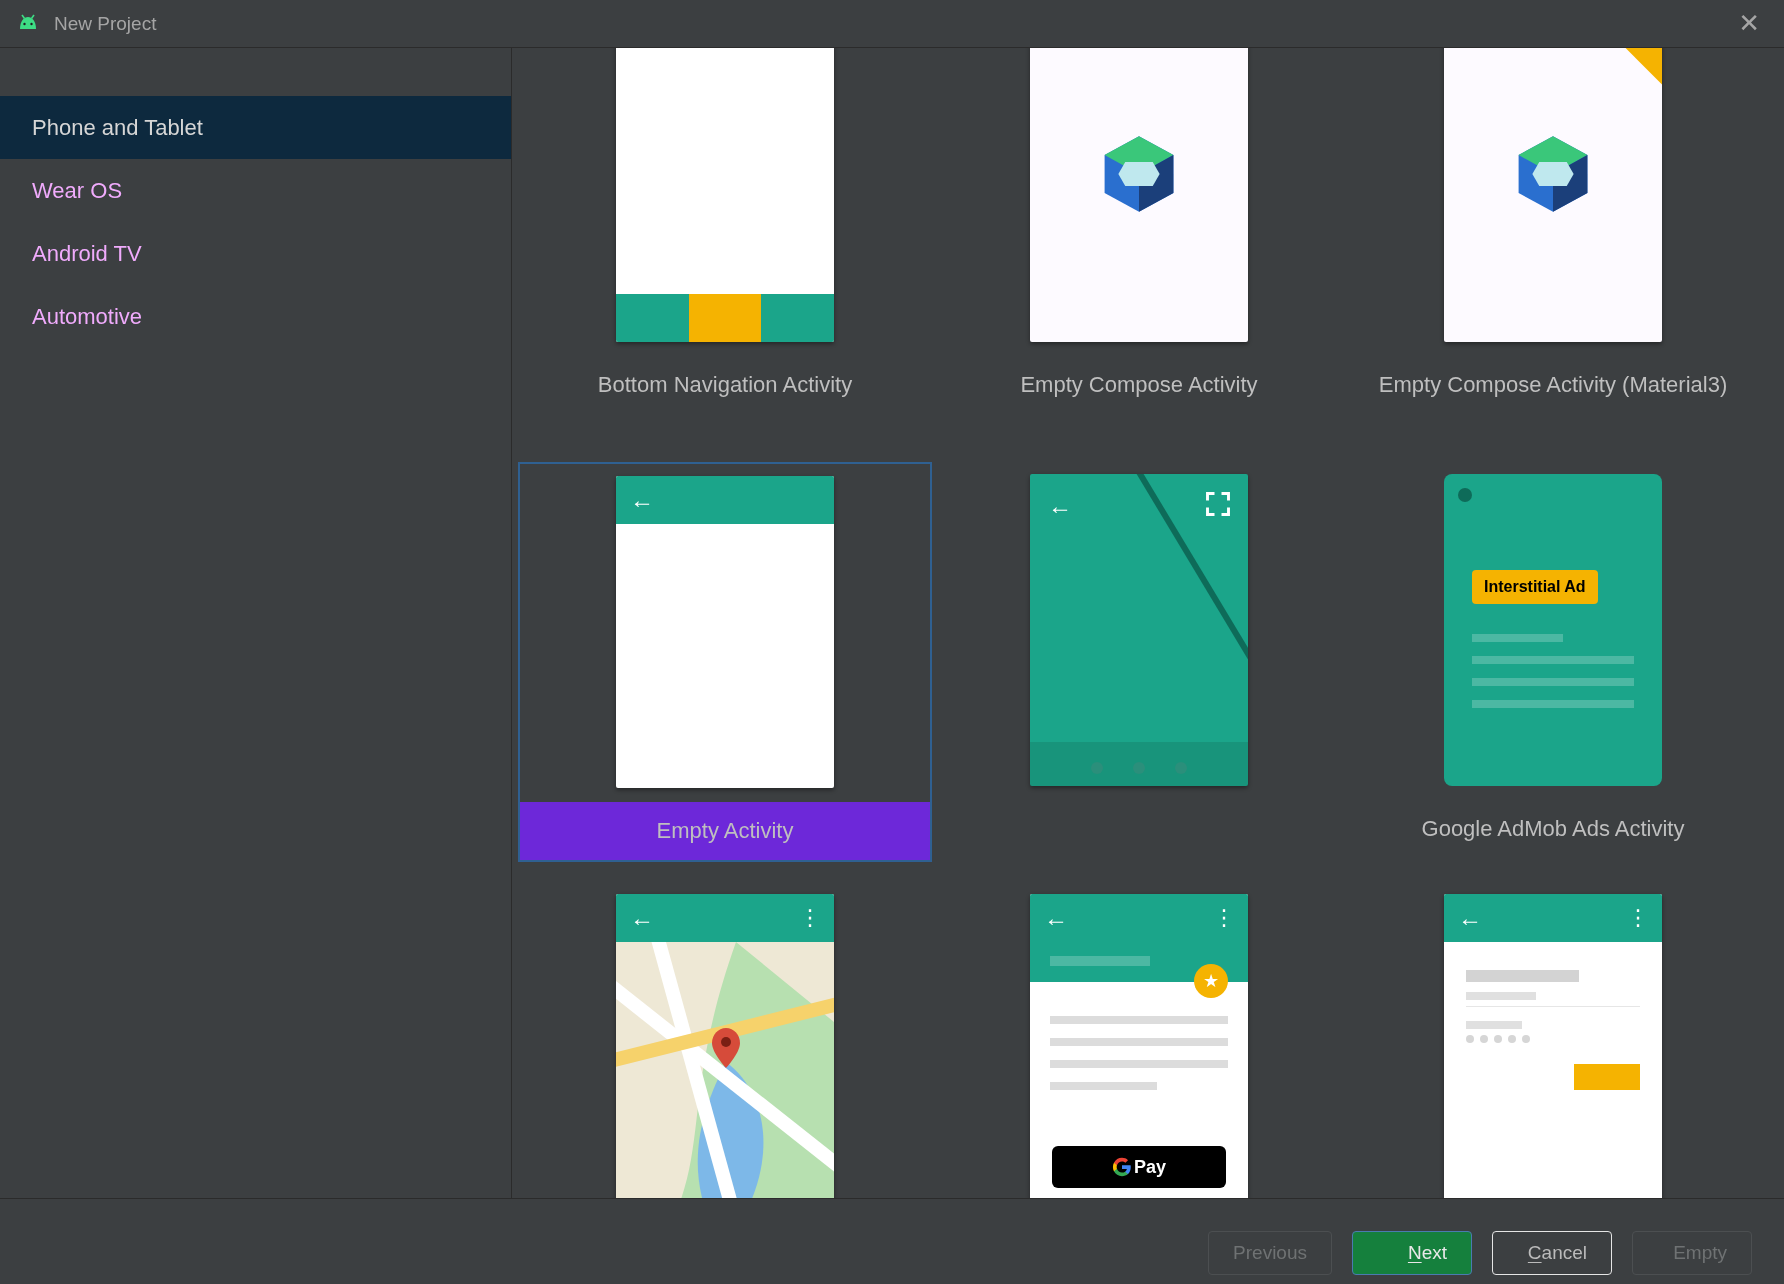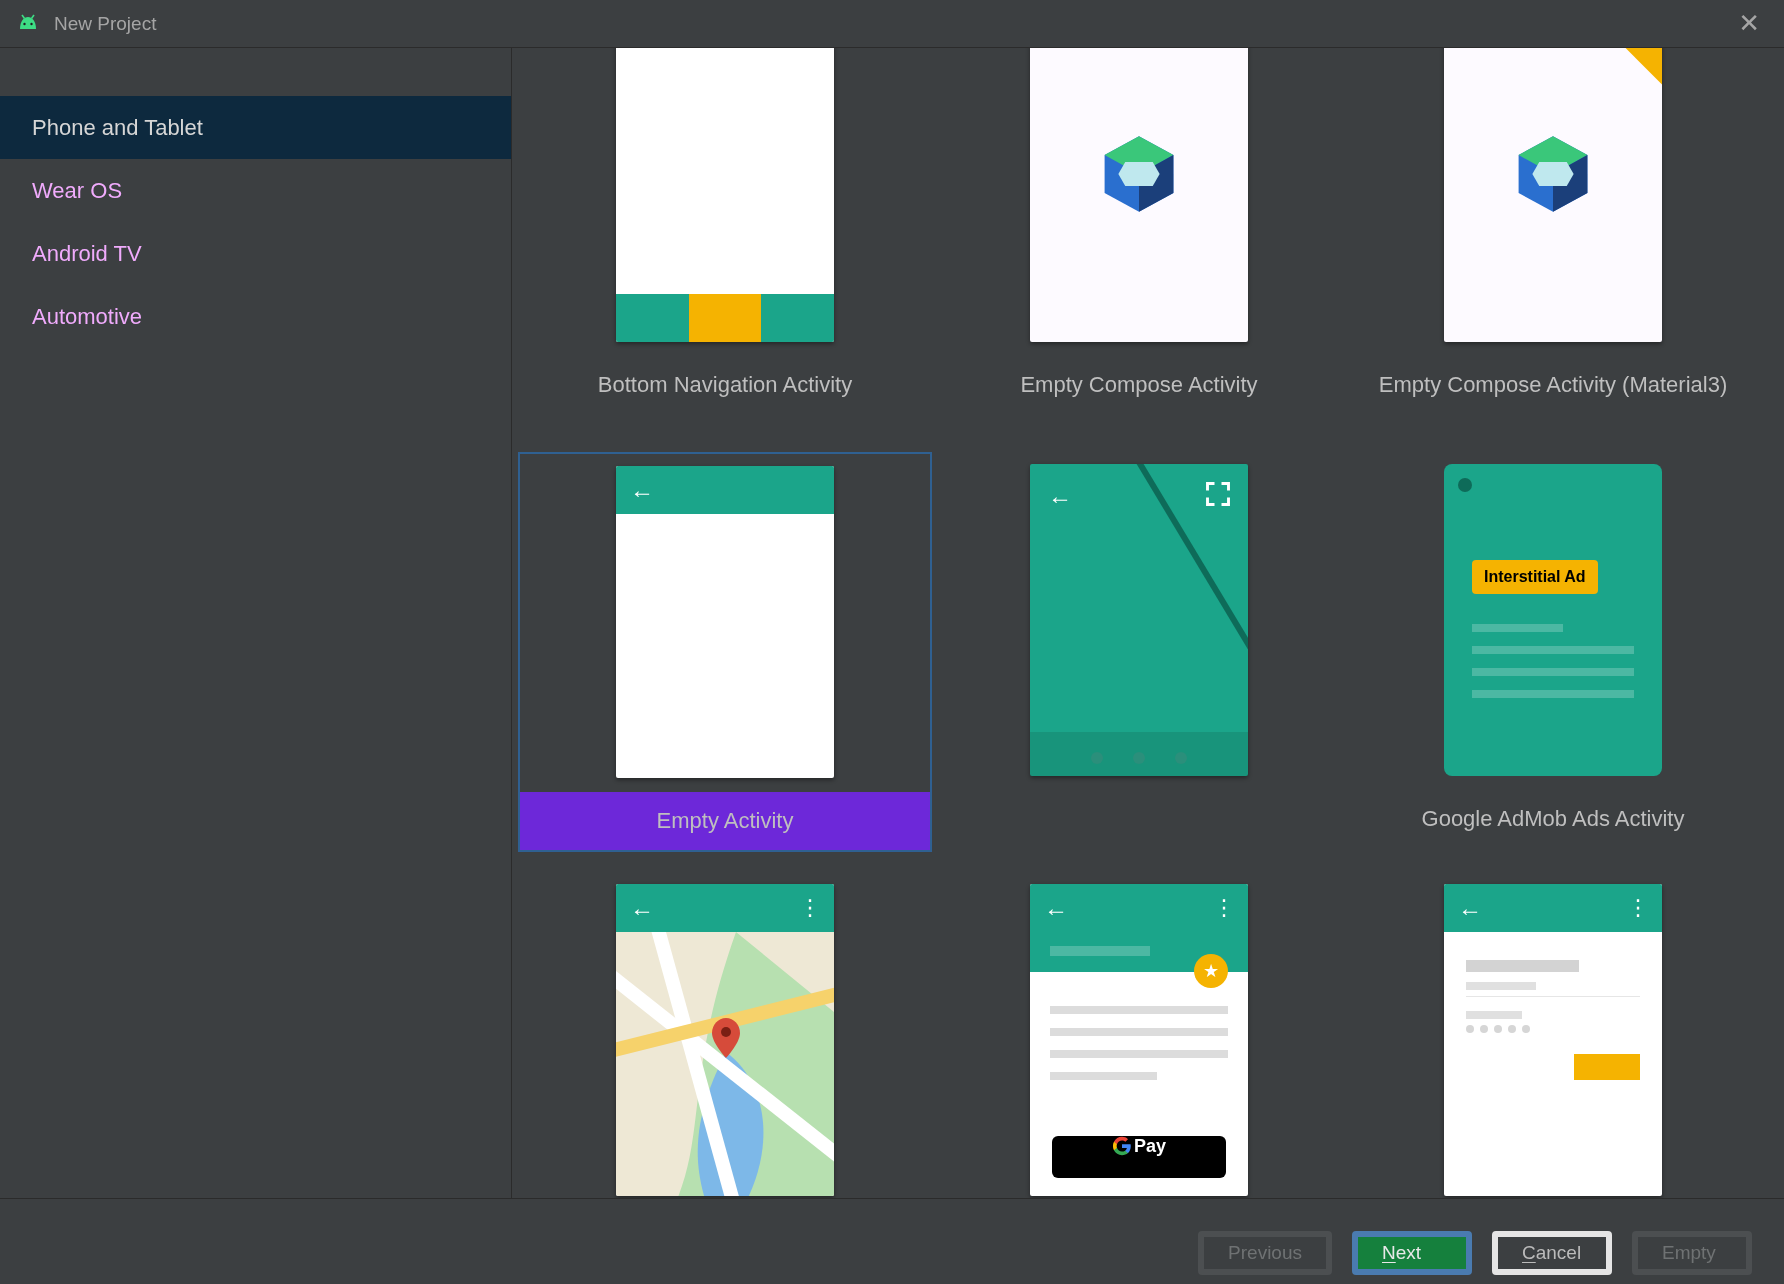--- a/index.html
+++ b/index.html
@@ -11,21 +11,21 @@
 
   .main { display: flex; height: 1150px; }
   .sidebar { width: 512px; background: #3c3f41; border-right: 1px solid #2b2b2b; padding-top: 48px; }
   .sidebar-heading { font-size: 22px; color: #a0a0a0; padding: 10px 0 40px 36px; }
   .sidebar-item { height: 63px; display: flex; align-items: center; padding-left: 32px; font-size: 22px; color: #f0abfc; cursor: pointer; }
   .sidebar-item.selected { background: #0d293e; color: #d6d6d6; }
 
   .content { flex: 1; position: relative; overflow: hidden; background: #3c3f41; }
   .grid { display: grid; grid-template-columns: repeat(3, 414px); column-gap: 0; justify-content: space-between; padding: 0 30px 0 6px; }
   .cell { width: 414px; display: flex; flex-direction: column; align-items: center; }
-  .cell.withlabel { padding-bottom: 38px; }
+  .cell.withlabel { padding-bottom: 48px; }
   .thumb-wrap { width: 414px; display: flex; flex-direction: column; align-items: center; padding: 12px 0 0 0; }
   .thumb-wrap.selected { border: 2px solid #2f6091; background: transparent; }
   .thumb-wrap.selected .caption { background: #6d28d9; }
   .caption { width: 100%; text-align: center; font-size: 22px; color: #bfbfbf; padding: 16px 0; margin-top: 14px; }
 
   .phone { width: 218px; height: 312px; background: #ffffff; border-radius: 2px; box-shadow: 0 2px 4px rgba(0,0,0,0.4); position: relative; overflow: hidden; }
 
   
   .botnav { position: absolute; bottom: 0; left: 0; right: 0; height: 48px; background: #1ba58a; display: flex; }
   .botnav .mid { background: #f5b301; width: 72px; }
@@ -60,35 +60,35 @@
   .mapbg { position:absolute; top:48px; left:0; right:0; bottom:0; overflow:hidden; }
 
   
   .gpay-header { height: 88px; background:#1ba58a; position:relative; }
   .gpay-header .titlebar-small { height:48px; display:flex; align-items:center; justify-content:space-between; padding:0 14px; color:#fff; font-size:24px; }
   .gpay-header .subline { position:absolute; bottom:16px; left:20px; width:100px; height:10px; background:#4cb8a3; }
   .gpay-header .fab { position:absolute; right:20px; bottom:-16px; width:34px; height:34px; border-radius:50%; background:#f5b301; display:flex; align-items:center; justify-content:center; color:#fff; font-size:18px; }
   .gpay-body { padding: 34px 20px 0 20px; }
   .gpay-body .line { height:8px; background:#dcdcdc; margin-bottom:14px; }
   .gpay-body .line.short { width:60%; }
-  .gpay-btn { position:absolute; bottom:18px; left:22px; right:22px; height:42px; background:#000; border-radius:6px; display:flex; justify-content:center; gap:2px; color:#fff; font-weight:600; font-size:18px; }
+  .gpay-btn { position:absolute; bottom:18px; left:22px; right:22px; height:42px; background:#000; border-radius:6px; display:flex; align-items:center; justify-content:center; gap:2px; color:#fff; font-weight:600; font-size:18px; }
 
   
   .pd-body { padding: 28px 22px; }
   .pd-body .t1 { height:12px; width:65%; background:#d3d3d3; margin-bottom:10px; }
   .pd-body .t2 { height:8px; width:40%; background:#e0e0e0; margin-bottom:6px; }
   .pd-body .hr { height:1px; background:#e6e6e6; margin: 0 0 14px 0; }
   .pd-body .dots { display:flex; gap:6px; margin-bottom:8px; }
   .pd-body .dots span{ width:8px; height:8px; border-radius:50%; background:#d6d6d6; }
   .pd-chip { position:absolute; right:22px; bottom:116px; width:66px; height:26px; background:#f5b301; }
 
   .corner-ribbon { position:absolute; top:-6px; right:-40px; width:90px; height:36px; background:#f5b301; transform: rotate(45deg); }
 
   .footer { height: 86px; border-top: 1px solid #2b2b2b; display:flex; justify-content: flex-end; align-items:center; gap: 20px; padding: 0 32px; }
-  .btn { height: 44px; min-width: 120px; padding: 0 24px; border-radius: 4px; border: 6px solid #e5e5e5; background: transparent; color: #bbbbbb; font-size: 19px; display:flex; align-items:center; justify-content:flex-start; cursor:pointer;margin-top:23px; }
+  .btn { height: 44px; min-width: 120px; padding: 0 24px; border-radius: 4px; border: 1px solid #e5e5e5; background: transparent; color: #bbbbbb; font-size: 19px; display:flex; align-items:center; justify-content:flex-end; cursor:pointer;margin-top:23px; }
   .btn.disabled { color:#6f7273; border-color:#4c4f51; cursor:default; }
   .btn.primary { background:#15803d; border-color:#4a7bb0; color:#e8e8e8; font-weight:400; }
   .btn .ul { text-decoration: underline; text-underline-offset: 3px; } 
   .row1grid { display:grid; grid-template-columns: repeat(3,414px); justify-content: space-between; padding: 0 30px 0 6px; }
   .row1grid .cell { width:414px; display:flex; flex-direction:column; align-items:center; }
   .row1grid .thumbcut { width:218px; height:300px; background:#fff; position:relative; overflow:hidden; border-radius:0 0 2px 2px; box-shadow: 0 2px 4px rgba(0,0,0,0.4);}
 
   
   .expand-icon { width:28px; height:28px; }
 </style>

